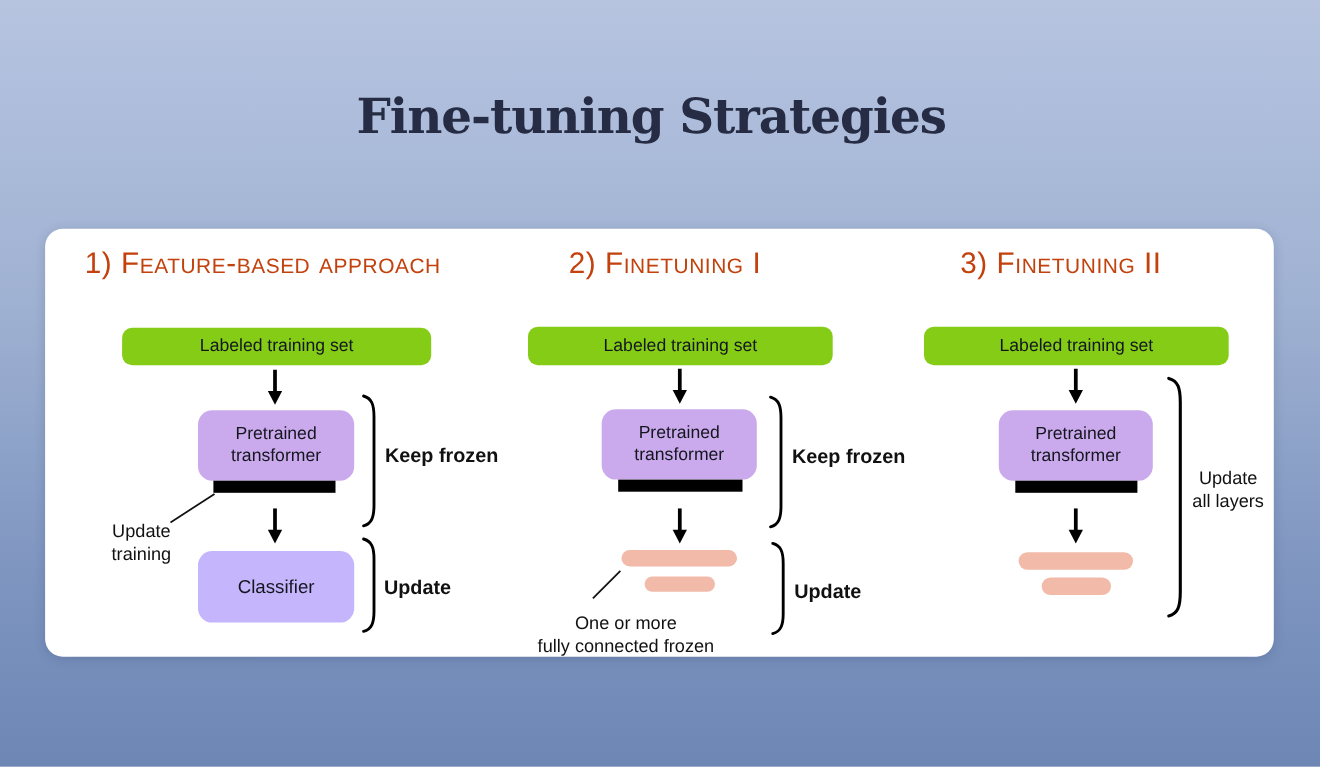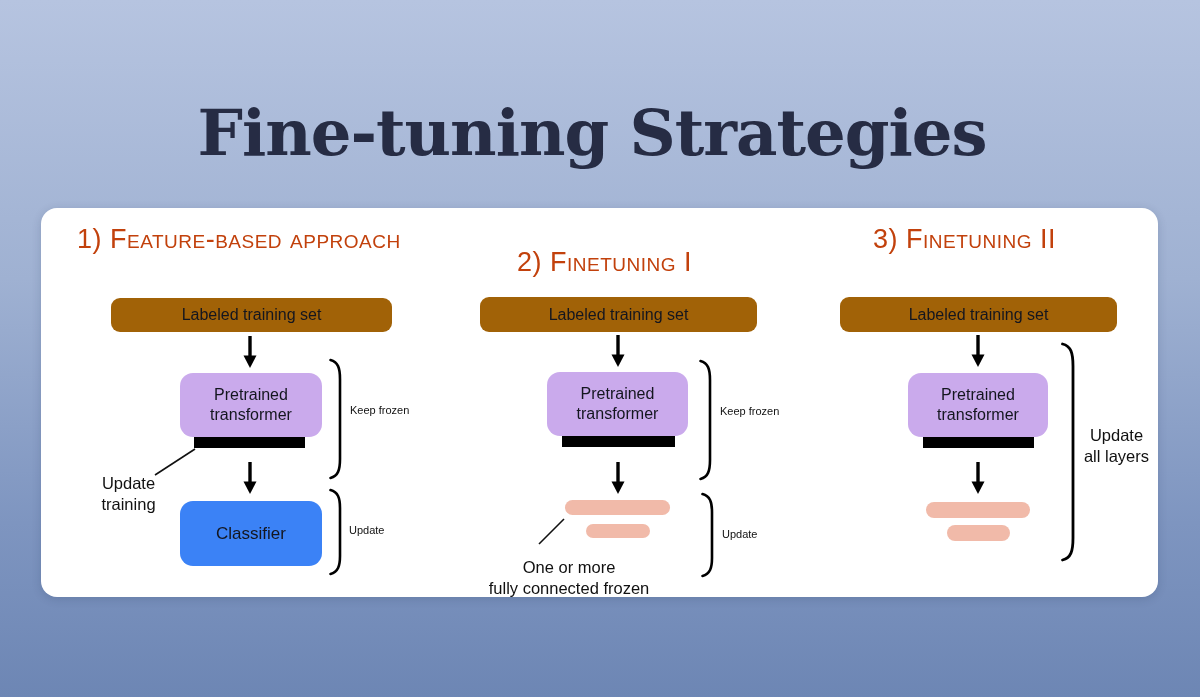--- a/index.html
+++ b/index.html
@@ -6,44 +6,44 @@
   body{
     width:1200px;height:697px;overflow:hidden;position:relative;
     background:linear-gradient(180deg,#b6c4e0 0%,#9fb1d2 40%,#7e95c0 75%,#6d86b4 100%);
     font-family:"Liberation Sans",sans-serif;
     -webkit-font-smoothing:antialiased;
   }
   .slide-title{
     position:absolute;top:52px;left:0;width:1184px;
     text-align:center;
     font-family:"DejaVu Serif","Liberation Serif",serif;
-    font-weight:700;font-size:64px;letter-spacing:-1px;color:#262c44;
+    font-weight:700;font-size:44px;letter-spacing:-1px;color:#262c44;
   }
   .card{
     position:absolute;left:41px;top:208px;width:1117px;height:389px;
     background:#ffffff;border-radius:16px;
     box-shadow:0 2px 10px rgba(30,45,80,0.18);
   }
   .panel-heading{
     position:absolute;top:16px;
     font-variant:small-caps;font-size:27px;font-weight:500;
     color:#c2410c;letter-spacing:0.5px;white-space:nowrap;
   }
   .box{
     position:absolute;display:flex;align-items:center;justify-content:center;
     text-align:center;font-size:16px;line-height:1.25;color:#14161f;
   }
-  .box.blue{background:#a16207;border-radius:9px;}
+  .box.blue{background:#84cc16;border-radius:9px;}
   .box.purple{background:#caaaec;border-radius:13px;padding:0 4px;box-sizing:border-box;}
-  .box.pink{background:#3b82f6;border-radius:13px;font-size:17px;}
+  .box.pink{background:#c4b5fd;border-radius:13px;font-size:17px;}
   .black-bar{position:absolute;background:#000;}
   .layer-bar{position:absolute;background:#f1baa9;border-radius:99px;}
   .arrow{position:absolute;width:16px;height:33px;}
   .brace{position:absolute;}
-  .brace-label{position:absolute;font-size:11px;color:#111;white-space:nowrap;}
+  .brace-label{position:absolute;font-size:18px;color:#111;white-space:nowrap;font-weight:bold;}
   .annotation{position:absolute;text-align:center;font-size:16.5px;line-height:1.27;color:#111;}
   .pointer{position:absolute;}
 </style>
 </head>
 <body>
 
 <h1 class="slide-title">Fine-tuning Strategies</h1>
 
 <div class="card">
 
@@ -82,21 +82,21 @@
     </svg>
     <div class="brace-label" style="left:309px;top:196px;">Keep frozen</div>
 
     <svg class="brace" style="left:287px;top:280px;" width="15" height="88">
       <path d="M2.5 2 C10 4 12 10 12 20 L12 68 C12 78 10 84 2.5 86" fill="none" stroke="#000" stroke-width="2.6" stroke-linecap="round"></path>
     </svg>
     <div class="brace-label" style="left:308px;top:316px;">Update</div>
   </div>
 
   <div>
-    <div class="panel-heading" style="left:476px;margin-top:23px;">2) Finetuning I</div>
+    <div class="panel-heading" style="left:476px;">2) Finetuning I</div>
 
     <div class="box blue" style="left:439px;top:89px;width:277px;height:35px;">Labeled training set</div>
 
     <svg class="arrow" style="left:569px;top:127px;" viewBox="0 0 16 33">
       <line x1="8" y1="0" x2="8" y2="20" stroke="#000" stroke-width="3.4"></line>
       <polygon points="1.5,19.5 14.5,19.5 8,32" fill="#000"></polygon>
     </svg>
 
     <div class="box purple" style="left:506px;top:164px;width:141px;height:64px;">Pretrained transformer</div>
 

